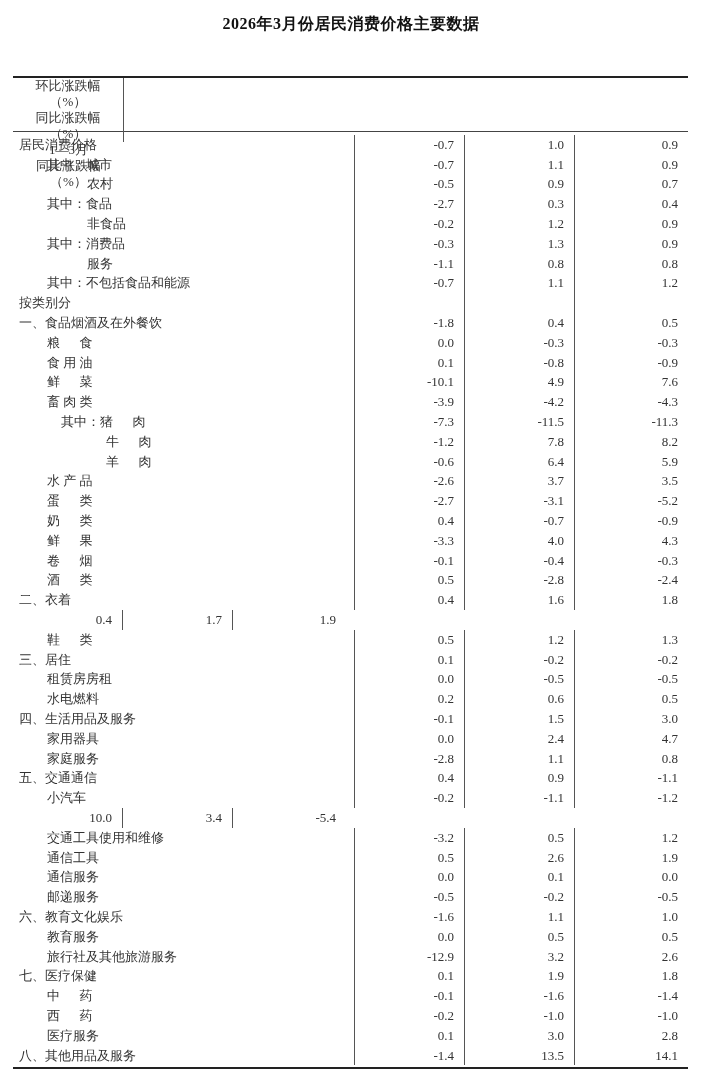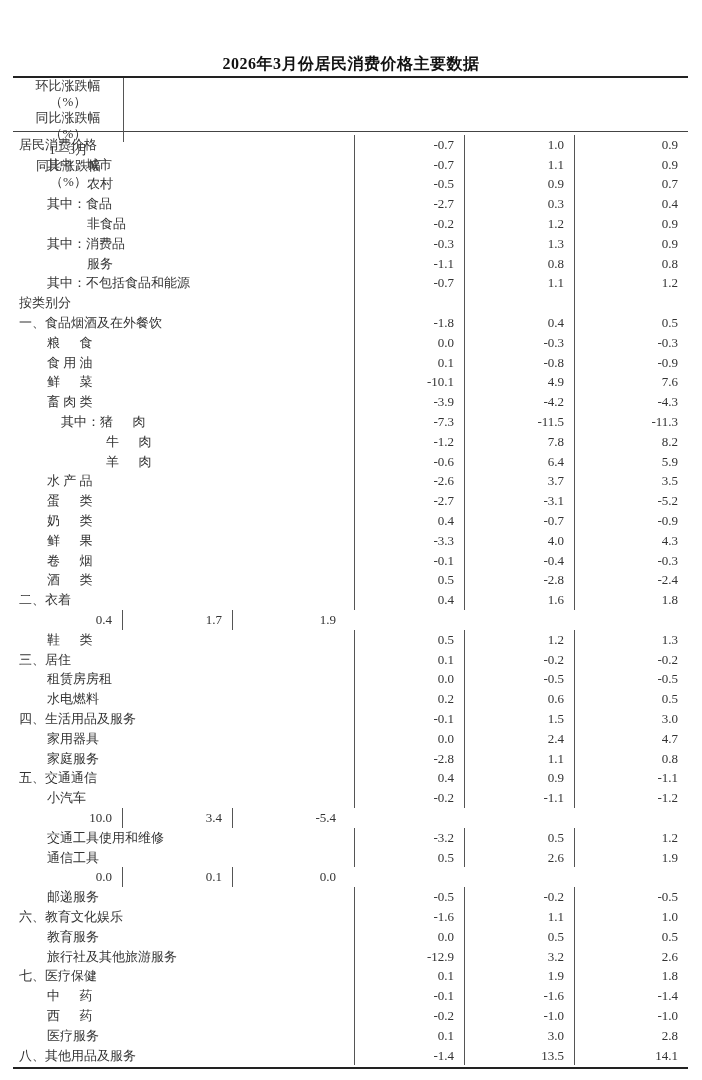--- a/index.html
+++ b/index.html
@@ -4,21 +4,21 @@
   <style>
     html, body { margin: 0; padding: 0; background: #ffffff; }
     body {
       width: 702px; height: 1080px; position: relative; overflow: hidden;
       font-family: "Liberation Serif", "DejaVu Serif", serif;
       color: #222222;
     }
     .title {
       position: absolute; top: 14px; left: 0; width: 702px;
       text-align: center; font-size: 16px; font-weight: bold;
-      letter-spacing: 0.5px; color: #111; margin-top: 40px;
+      letter-spacing: 0.5px; color: #111;
     }
     .table {
       position: absolute; left: 13px; top: 76px; width: 675px;
       border-top: 2px solid #222; border-bottom: 2px solid #222;
     }
     .hdr {
       display: flex; height: 53px; border-bottom: 1px solid #444; flex-direction: column;
     }
     .hdr .c0 { width: 342px; border-right: 1px solid #555; }
     .hdr .ch {
@@ -283,20 +283,21 @@
         <div class="num">0.5</div>
         <div class="num">1.2</div>
       </div>
       <div class="row">
         <div class="lbl ind1">通信工具</div>
         <div class="num">0.5</div>
         <div class="num">2.6</div>
         <div class="num">1.9</div>
       </div>
       <div class="row">
+        <div class="lbl ind1">通信服务</div>
         <div class="num">0.0</div>
         <div class="num">0.1</div>
         <div class="num">0.0</div>
       </div>
       <div class="row">
         <div class="lbl ind1">邮递服务</div>
         <div class="num">-0.5</div>
         <div class="num">-0.2</div>
         <div class="num">-0.5</div>
       </div>

